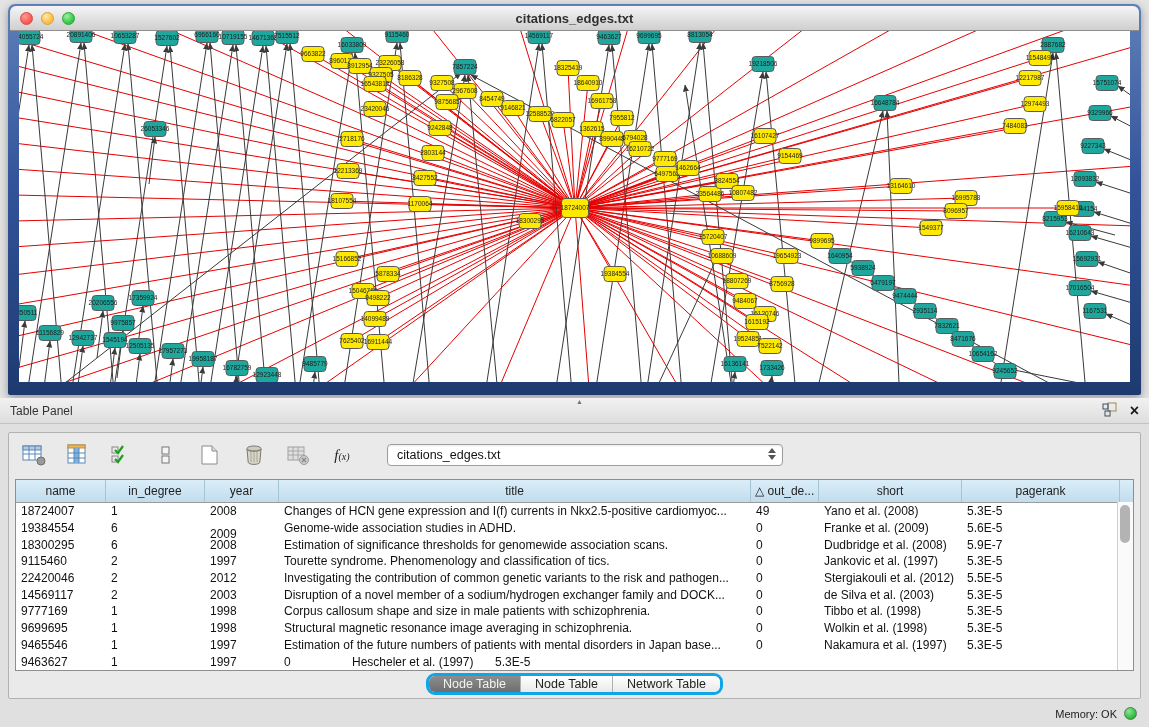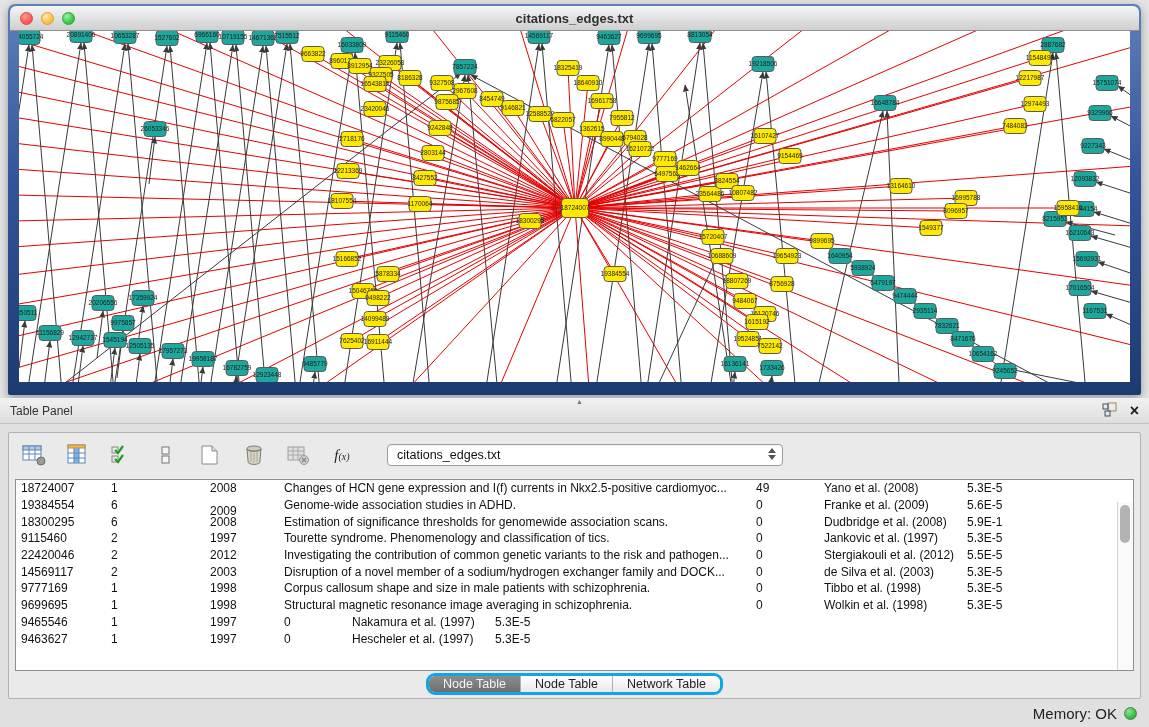--- a/index.html
+++ b/index.html
@@ -54,21 +54,21 @@
   .td{box-sizing:border-box;padding-left:5px;font-size:12px;color:#111;white-space:nowrap;overflow:hidden}
   .vscroll{position:absolute;right:0;top:22px;bottom:0;width:15px;background:#fafafa;border-left:1px solid #d0d0d0}
   .vthumb{position:absolute;top:3px;left:2px;width:10px;height:38px;border-radius:5px;background:#b3b3b3}
   .tabsrow{position:absolute;left:0;right:0;top:240px;height:22px;display:flex;justify-content:center}
   .seg{display:flex;border:3px solid #0ea5e9;border-radius:9px;overflow:hidden;height:22px;box-sizing:border-box;background:#fff}
   .segbtn{padding:0 14px;font-size:12.5px;display:flex;align-items:center;
     background:linear-gradient(#ffffff,#e9e9e9);color:#222;border-right:1px solid #b0b0b0}
   .segbtn:last-child{border-right:none}
   .segbtn.sel{background:linear-gradient(#8d8d8d,#6e6e6e);color:#f4f4f4}
   .statusbar{position:absolute;bottom:0;left:0;right:0;height:27px;display:flex;align-items:center;
-    justify-content:flex-end;padding-right:12px;font-size:15px;color:#222;gap:7px;box-sizing:border-box}
+    justify-content:flex-end;padding-right:12px;font-size:11px;color:#222;gap:7px;box-sizing:border-box}
   .memdot{width:13px;height:13px;border-radius:50%;box-sizing:border-box;
     background:radial-gradient(circle at 35% 30%,#8ae691,#2eb83a 70%,#1f8f2a);border:1px solid #557a5a}
   .fx-label{font-family:"Liberation Serif",serif;font-style:italic;font-size:15px;color:#222}
   .fx-label small{font-size:10px}
 </style>
 </head>
 <body>
 
 <div class="net-window">
   <div class="titlebar">
@@ -597,20 +597,29 @@
       <div class="selector">
         <span>citations_edges.txt</span>
         <span class="sel-arrows">
             <i class="up"></i>
             <i class="dn"></i>
           </span>
       </div>
     </div>
 
     <div class="tablewrap">
+      <div class="thead">
+          <div class="th" style="width: 90px;">name</div>
+          <div class="th" style="width: 99px;">in_degree</div>
+          <div class="th" style="width: 74px;">year</div>
+          <div class="th" style="width: 472px;">title</div>
+          <div class="th left" style="width: 68px;">△ out_de...</div>
+          <div class="th" style="width: 143px;">short</div>
+          <div class="th" style="width: 158px;">pagerank</div>
+        </div>
       <div>
           <div class="tr">
             <div class="td" style="width: 90px;">18724007</div>
             <div class="td" style="width: 99px;">1</div>
             <div class="td" style="width: 74px;">2008</div>
             <div class="td" style="width: 472px;">Changes of HCN gene expression and I(f) currents in Nkx2.5-positive cardiomyoc...</div>
             <div class="td" style="width: 68px;">49</div>
             <div class="td" style="width: 143px;">Yano et al. (2008)</div>
             <div class="td" style="width: 158px;">5.3E-5</div>
           </div>
@@ -623,21 +632,21 @@
             <div class="td" style="width: 143px;">Franke et al. (2009)</div>
             <div class="td" style="width: 158px;">5.6E-5</div>
           </div>
           <div class="tr">
             <div class="td" style="width: 90px;">18300295</div>
             <div class="td" style="width: 99px;">6</div>
             <div class="td" style="width: 74px;">2008</div>
             <div class="td" style="width: 472px;">Estimation of significance thresholds for genomewide association scans.</div>
             <div class="td" style="width: 68px;">0</div>
             <div class="td" style="width: 143px;">Dudbridge et al. (2008)</div>
-            <div class="td" style="width: 158px;">5.9E-1</div>
+            <div class="td" style="width: 158px;">5.9E-7</div>
           </div>
           <div class="tr">
             <div class="td" style="width: 90px;">9115460</div>
             <div class="td" style="width: 99px;">2</div>
             <div class="td" style="width: 74px;">1997</div>
             <div class="td" style="width: 472px;">Tourette syndrome. Phenomenology and classification of tics.</div>
             <div class="td" style="width: 68px;">0</div>
             <div class="td" style="width: 143px;">Jankovic et al. (1997)</div>
             <div class="td" style="width: 158px;">5.3E-5</div>
           </div>
@@ -674,20 +683,21 @@
             <div class="td" style="width: 74px;">1998</div>
             <div class="td" style="width: 472px;">Structural magnetic resonance image averaging in schizophrenia.</div>
             <div class="td" style="width: 68px;">0</div>
             <div class="td" style="width: 143px;">Wolkin et al. (1998)</div>
             <div class="td" style="width: 158px;">5.3E-5</div>
           </div>
           <div class="tr">
             <div class="td" style="width: 90px;">9465546</div>
             <div class="td" style="width: 99px;">1</div>
             <div class="td" style="width: 74px;">1997</div>
+            <div class="td" style="width: 472px;">Estimation of the future numbers of patients with mental disorders in Japan base...</div>
             <div class="td" style="width: 68px;">0</div>
             <div class="td" style="width: 143px;">Nakamura et al. (1997)</div>
             <div class="td" style="width: 158px;">5.3E-5</div>
           </div>
           <div class="tr">
             <div class="td" style="width: 90px;">9463627</div>
             <div class="td" style="width: 99px;">1</div>
             <div class="td" style="width: 74px;">1997</div>
             <div class="td" style="width: 68px;">0</div>
             <div class="td" style="width: 143px;">Hescheler et al. (1997)</div>

